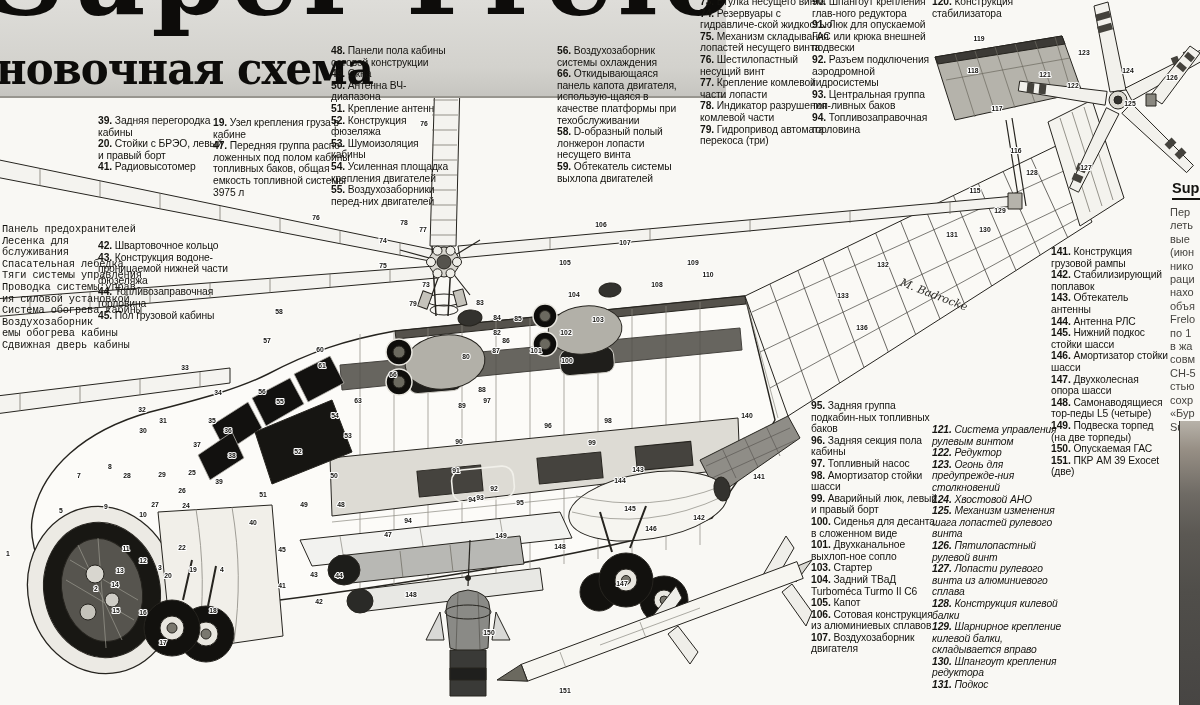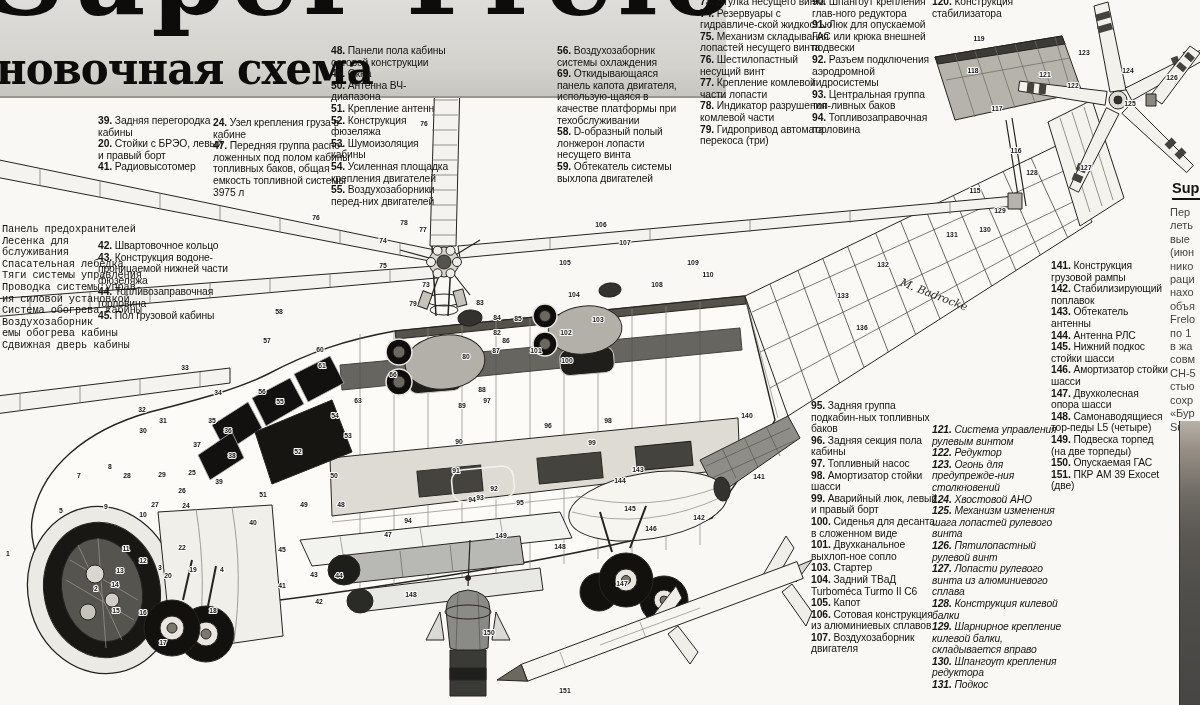--- a/index.html
+++ b/index.html
@@ -379,36 +379,36 @@
       <div class="li"><b>20. </b>Стойки с БРЭО, левый и правый борт</div>
       <div class="li"><b>41. </b>Радиовысотомер</div>
     </div>
     <div class="lcol" style="left: 98px; top: 240px; width: 136px;">
       <div class="li"><b>42. </b>Швартовочное кольцо</div>
       <div class="li"><b>43. </b>Конструкция водоне-проницаемой нижней части фюзеляжа</div>
       <div class="li"><b>44. </b>Топливозаправочная горловина</div>
       <div class="li"><b>45. </b>Пол грузовой кабины</div>
     </div>
     <div class="lcol" style="left: 213px; top: 117px; width: 138px;">
-      <div class="li"><b>24. </b>Узел крепления груза в кабине</div>
+      <div class="li"><b>19. </b>Узел крепления груза в кабине</div>
       <div class="li"><b>47. </b>Передняя группа распо-ложенных под полом кабины топливных баков, общая емкость топливной системы 3975 л</div>
     </div>
     <div class="lcol" style="left: 331px; top: 45px; width: 120px;">
       <div class="li"><b>48. </b>Панели пола кабины сотовой конструкции</div>
       <div class="li"><b>49. </b>Окна</div>
       <div class="li"><b>50. </b>Антенна ВЧ-диапазона</div>
       <div class="li"><b>51. </b>Крепление антенн</div>
       <div class="li"><b>52. </b>Конструкция фюзеляжа</div>
       <div class="li"><b>53. </b>Шумоизоляция кабины</div>
       <div class="li"><b>54. </b>Усиленная площадка крепления двигателей</div>
       <div class="li"><b>55. </b>Воздухозаборники перед-них двигателей</div>
     </div>
     <div class="lcol" style="left: 557px; top: 45px; width: 132px;">
       <div class="li"><b>56. </b>Воздухозаборник системы охлаждения</div>
-      <div class="li"><b>69. </b>Откидывающаяся панель капота двигателя, использую-щаяся в качестве платформы при техобслуживании</div>
+      <div class="li"><b>66. </b>Откидывающаяся панель капота двигателя, использую-щаяся в качестве платформы при техобслуживании</div>
       <div class="li"><b>58. </b>D-образный полый лонжерон лопасти несущего винта</div>
       <div class="li"><b>59. </b>Обтекатель системы выхлопа двигателей</div>
     </div>
     <div class="lcol" style="left: 700px; top: -4px; width: 138px;">
       <div class="li"><b>73. </b>Втулка несущего винта</div>
       <div class="li"><b>74. </b>Резервуары с гидравличе-ской жидкостью</div>
       <div class="li"><b>75. </b>Механизм складывания лопастей несущего винта</div>
       <div class="li"><b>76. </b>Шестилопастный несущий винт</div>
       <div class="li"><b>77. </b>Крепление комлевой части лопасти</div>
       <div class="li"><b>78. </b>Индикатор разрушения комлевой части</div>
@@ -417,21 +417,21 @@
     <div class="lcol" style="left: 812px; top: -4px; width: 126px;">
       <div class="li"><b>90. </b>Шпангоут крепления глав-ного редуктора</div>
       <div class="li"><b>91. </b>Люк для опускаемой ГАС или крюка внешней подвески</div>
       <div class="li"><b>92. </b>Разъем подключения аэродромной гидросистемы</div>
       <div class="li"><b>93. </b>Центральная группа топ-ливных баков</div>
       <div class="li"><b>94. </b>Топливозаправочная горловина</div>
     </div>
     <div class="lcol" style="left: 932px; top: -4px; width: 106px;">
       <div class="li"><b>120. </b>Конструкция стабилизатора</div>
     </div>
-    <div class="lcol" style="left: 1051px; top: 246px; width: 118px; margin-top: 14px;">
+    <div class="lcol" style="left: 1051px; top: 246px; width: 118px;">
       <div class="li"><b>141. </b>Конструкция грузовой рампы</div>
       <div class="li"><b>142. </b>Стабилизирующий поплавок</div>
       <div class="li"><b>143. </b>Обтекатель антенны</div>
       <div class="li"><b>144. </b>Антенна РЛС</div>
       <div class="li"><b>145. </b>Нижний подкос стойки шасси</div>
       <div class="li"><b>146. </b>Амортизатор стойки шасси</div>
       <div class="li"><b>147. </b>Двухколесная опора шасси</div>
       <div class="li"><b>148. </b>Самонаводящиеся тор-педы L5 (четыре)</div>
       <div class="li"><b>149. </b>Подвеска торпед (на две торпеды)</div>
       <div class="li"><b>150. </b>Опускаемая ГАС</div>

